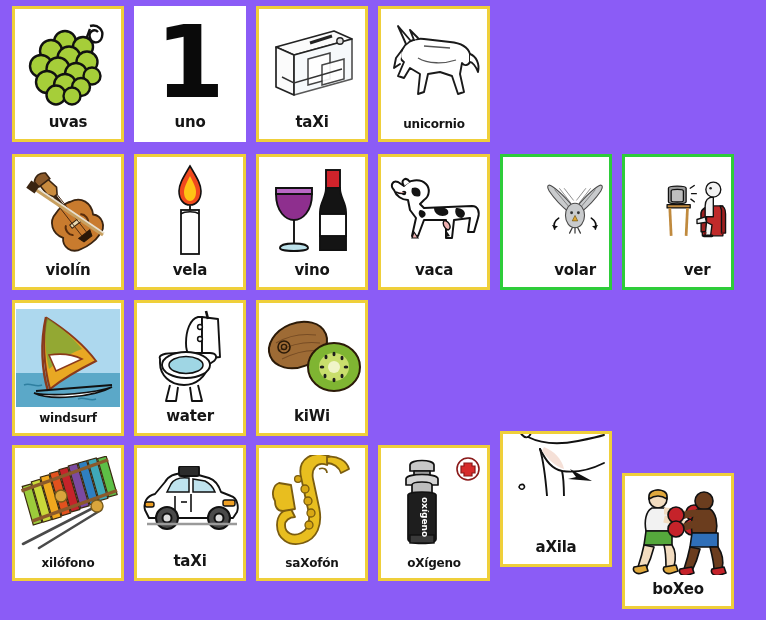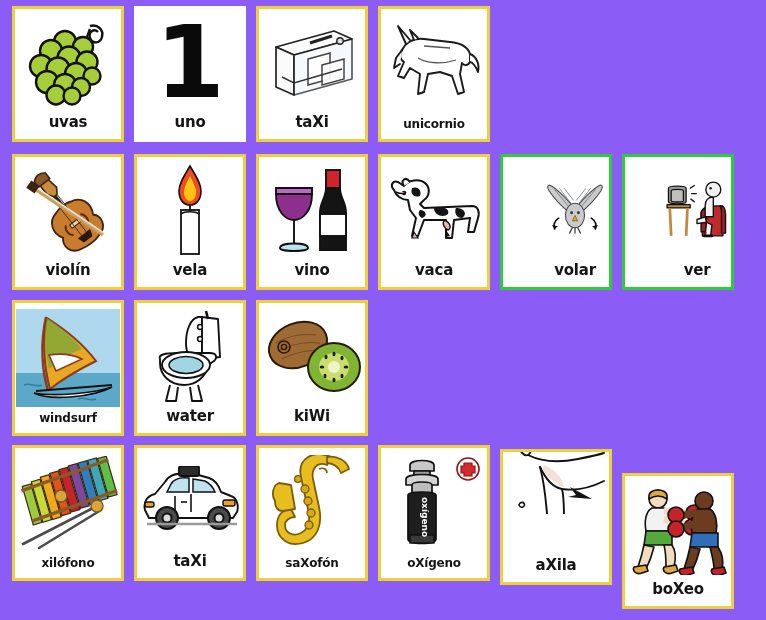--- a/index.html
+++ b/index.html
@@ -456,21 +456,21 @@
         <text x="38" y="62" fill="#ffffff" font-size="9" font-weight="bold" font-family="DejaVu Sans, sans-serif" text-anchor="middle" transform="rotate(90 38 62)">oxígeno</text>
         <g>
           <circle cx="84" cy="14" r="11" fill="#ffffff" stroke="#8a1a1a" stroke-width="1.6"></circle>
           <path d="M80 8 L88 8 L88 11 L91 11 L91 18 L88 18 L88 21 L80 21 L80 18 L77 18 L77 11 L80 11 Z" fill="#D62B2B" stroke="#8a1a1a" stroke-width="1.2"></path>
         </g>
       </svg>
     </div>
     <div class="label small">oXígeno</div>
   </div>
 
-  <div class="card" style="left:500px; top:449px;gap:44px;">
+  <div class="card" style="left:500px; top:431px;gap:44px;">
     <div class="pic">
       <svg width="100" height="92" viewBox="0 0 100 92">
         <g fill="none" stroke="#111" stroke-width="1.9" stroke-linecap="round">
           <path d="M10 6 C14 14 18 20 22 18 C26 16 26 8 24 2"></path>
           <path d="M22 18 C34 24 52 26 72 22 C82 20 92 18 98 16"></path>
           <path d="M34 30 C40 42 46 50 56 52 C70 54 86 50 98 44"></path>
           <path d="M34 30 C38 44 40 60 42 90"></path>
           <path d="M56 52 C58 60 58 70 58 82"></path>
         </g>
         <path d="M36 32 C42 40 50 48 58 50 C56 40 48 32 38 28 Z" fill="#F3DAD0" opacity="0.85"></path>

